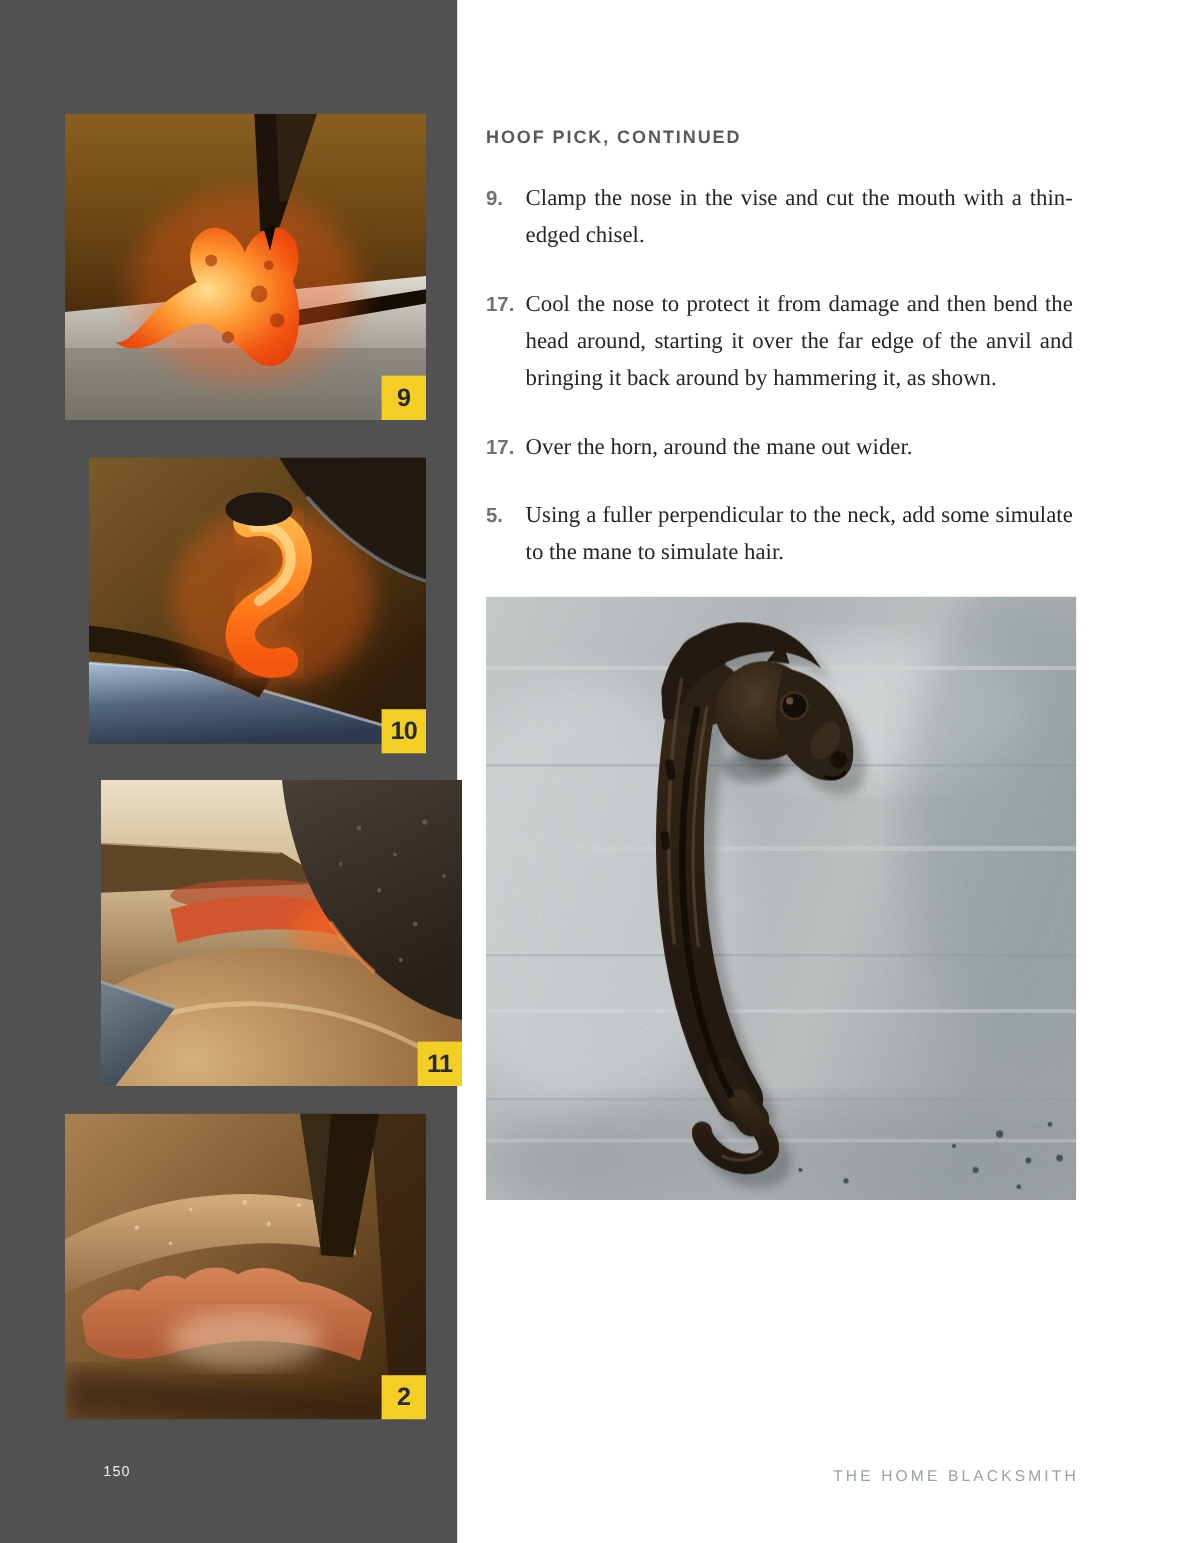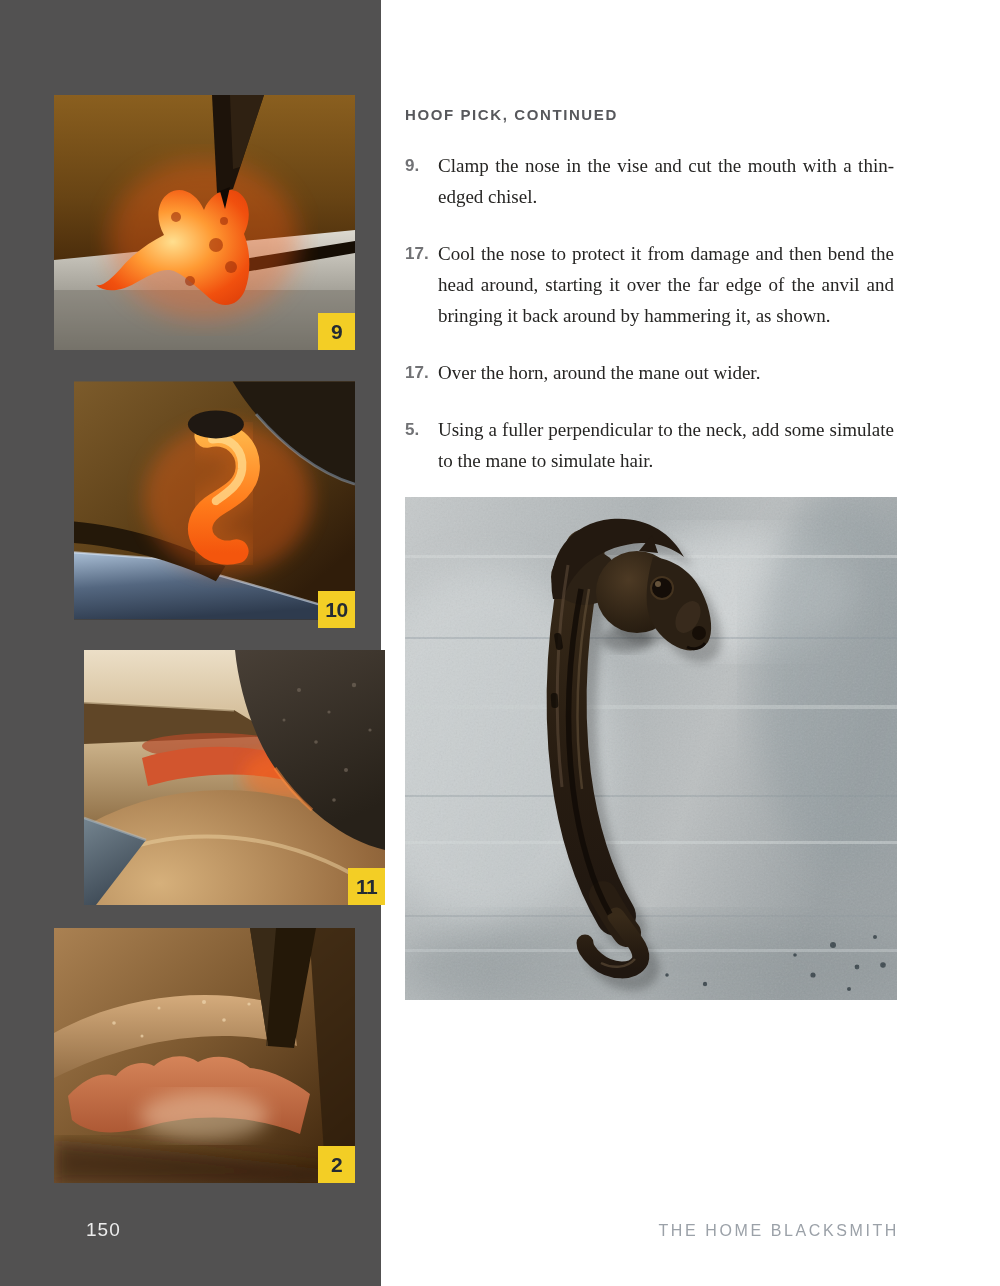--- a/index.html
+++ b/index.html
@@ -17,21 +17,21 @@
   .photo-10 { top:373px;padding-left:20px; }
   .photo-11 { top:650px;margin-left:30px; }
   .photo-12 { top:928px; }
   .badge {
     position:absolute; right:0; bottom:0; width:37px; height:37px;
     background:#f3ce25; color:#242b33; display:flex; align-items:center; justify-content:center;
     font-family:"Liberation Sans", sans-serif; font-weight:700; font-size:21px; letter-spacing:-0.5px;
   }
   .page-num {
     position:absolute; left:86px; top:1219px; color:#ececec;
-    font-family:"Liberation Sans", sans-serif; font-size:19px; letter-spacing:1px;
+    font-family:"Liberation Sans", sans-serif; font-size:12px; letter-spacing:1px;
   }
   
   .section-header {
     position:absolute; left:405px; top:106px;
     font-family:"Liberation Sans", sans-serif; font-size:15px; letter-spacing:1.6px;
     color:#57585c; font-weight:700;
   }
   .steps { position:absolute; left:405px; top:150px; width:489px; list-style:none; }
   .step { display:flex; margin-bottom:26px; }
   .step-num {
@@ -40,21 +40,21 @@
   }
   .step-text {
     flex:1; font-size:19px; line-height:31px; text-align:justify; color:#262523;
   }
   .main-photo {
     position:absolute; left:405px; top:497px; width:492px; height:503px; overflow:hidden;
   }
   .main-photo svg { display:block; width:100%; height:100%; }
   .book-title {
     position:absolute; right:101px; top:1222px; color:#9ba1a8;
-    font-family:"Liberation Sans", sans-serif; font-size:16px; letter-spacing:2.6px;
+    font-family:"Liberation Sans", sans-serif; font-size:13px; letter-spacing:2.6px;
   }
 </style>
 </head>
 <body>
 
 <div class="page">
 
   <div class="sidebar">
 
     <div class="photo photo-9">

